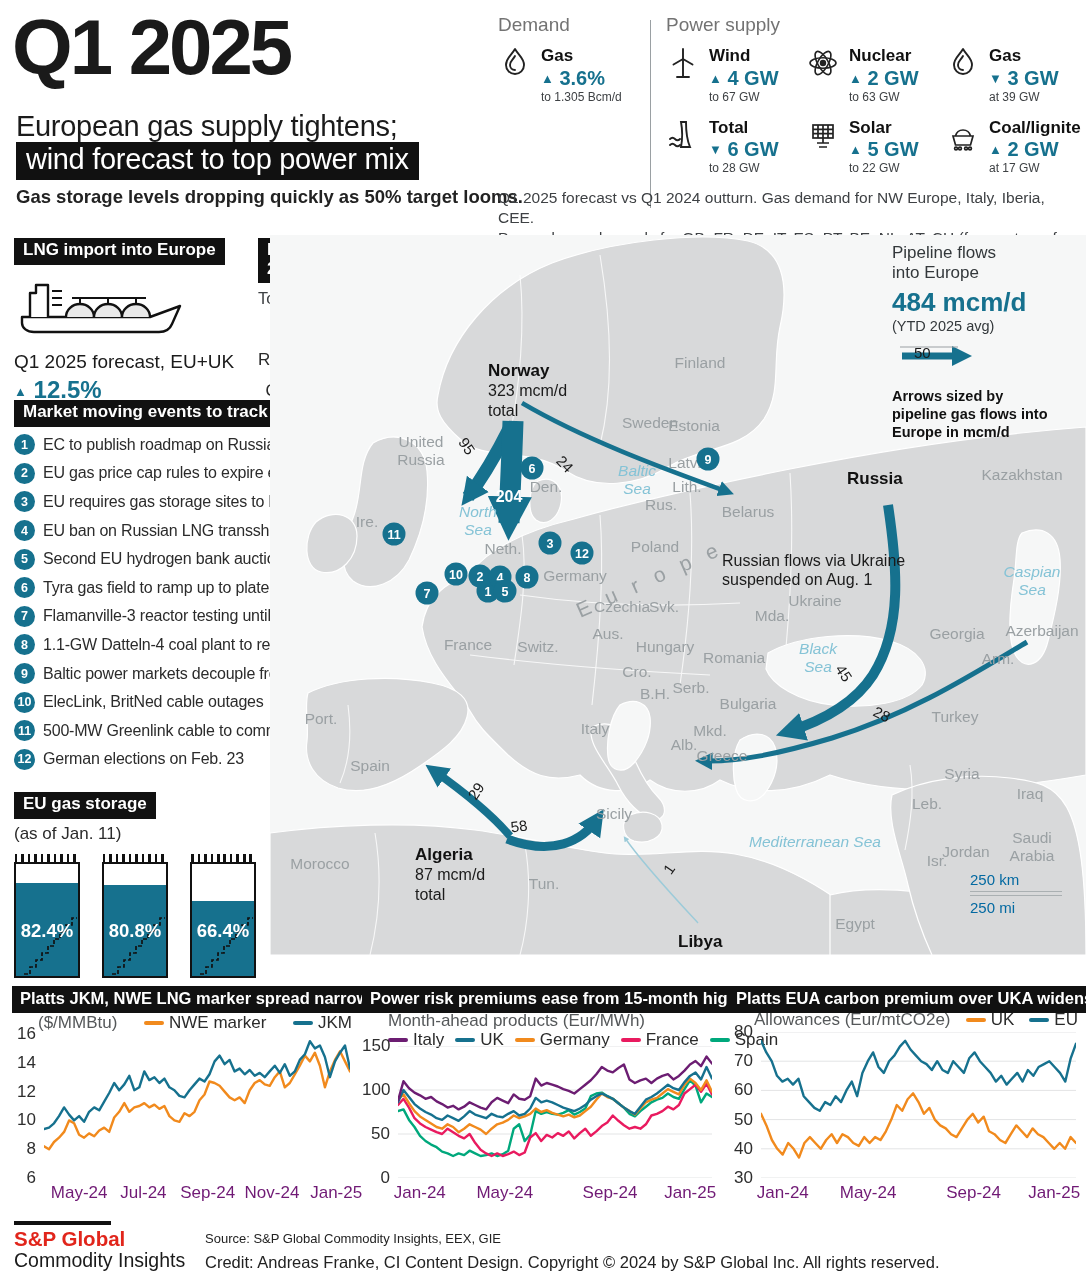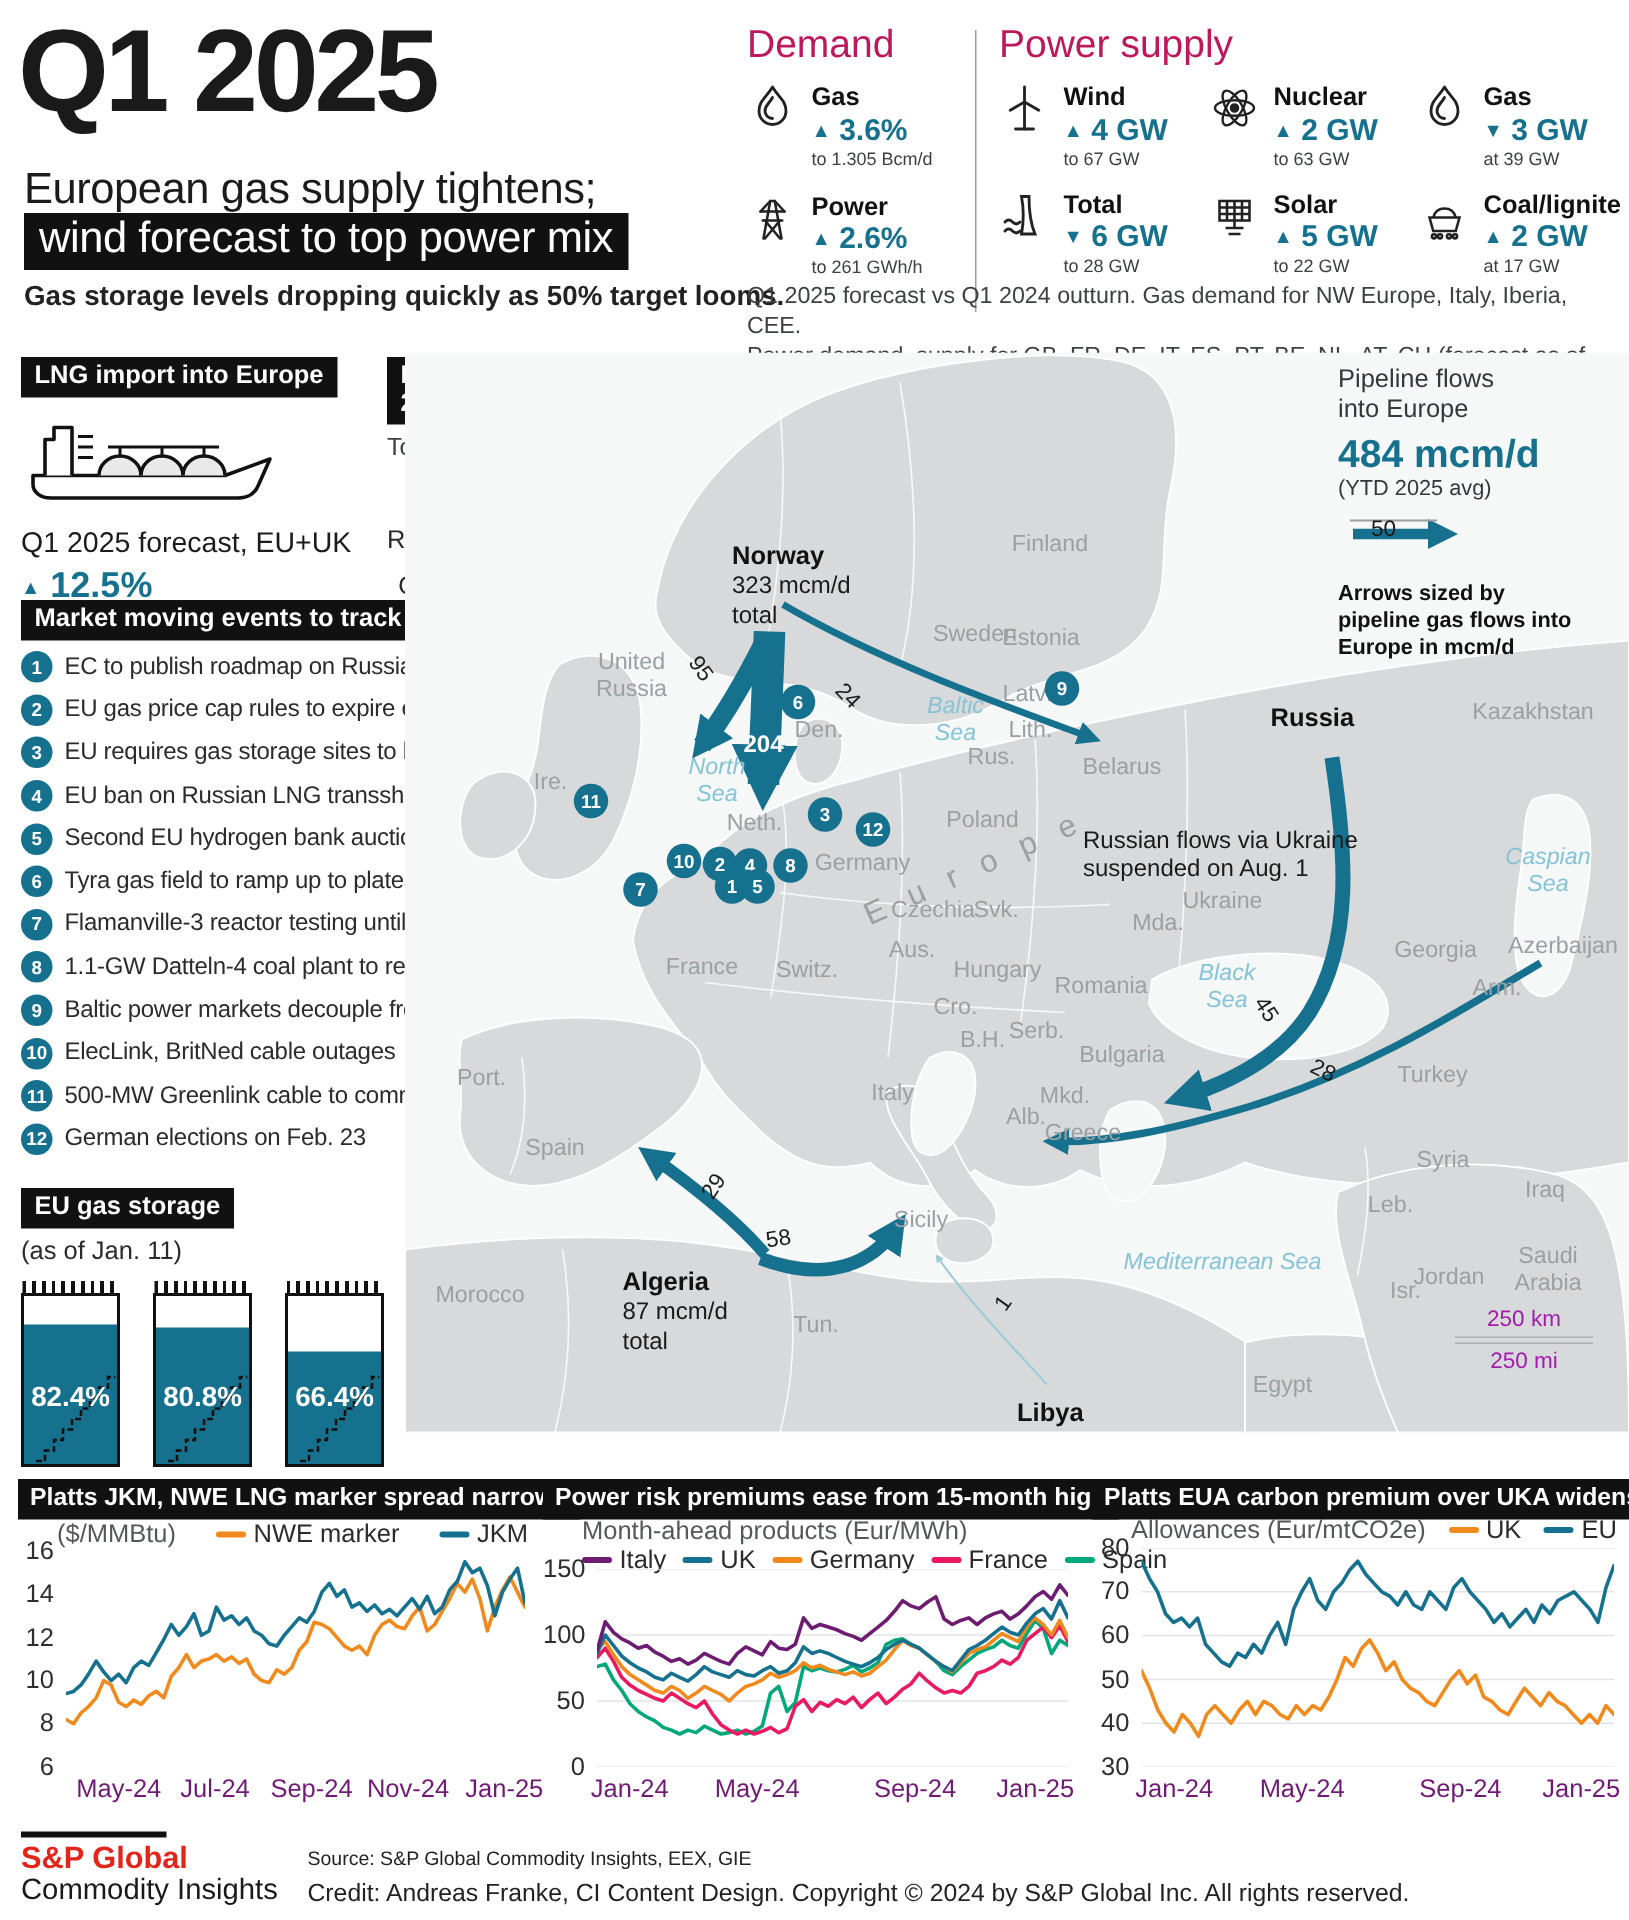--- a/index.html
+++ b/index.html
@@ -7,21 +7,21 @@
   #page{position:relative;width:1086px;height:1280px;background:#fff;overflow:hidden;}
   .abs{position:absolute;}
   .pre{white-space:pre-line;}
   .tbox{display:inline-block;background:#111;color:#fff;font-weight:700;font-size:17px;padding:3px 9px 5px;line-height:1.1;}
   
   #main-title{left:12px;top:8px;font-size:78px;font-weight:700;letter-spacing:-3px;line-height:1;}
   #sub1{left:16px;top:110px;font-size:29px;color:#1b1b1b;letter-spacing:-.3px;}
   #sub2{left:16px;top:142px;font-size:29px;background:#111;color:#fff;padding:1px 10px 4px;letter-spacing:-.3px;}
   #tagline{left:16px;top:186px;font-size:18.5px;font-weight:700;color:#222;}
   
-  .hdr-h{font-size:26px;color:#be185d;}
+  .hdr-h{font-size:19px;color:#737373;}
   .hs-cell{display:flex;gap:7px;}
   .hs-icon{width:36px;flex:0 0 36px;color:#222;}
   .hs-icon svg{width:34px;height:34px;}
   .hs-lbl{font-size:17px;font-weight:700;color:#111;line-height:1.15;}
   .hs-val{font-size:20px;font-weight:700;line-height:1.2;}
   .hs-sub{font-size:12px;color:#3e4144;line-height:1.25;}
   .tri{font-size:13px;vertical-align:2px;}
   #demand-panel{left:498px;top:14px;width:150px;}
   #demand-items{display:flex;flex-direction:column;gap:14px;margin-top:10px;}
   #hdr-divider{left:650px;top:20px;height:188px;width:0;border-left:1px solid #9aa0a3;}
@@ -68,21 +68,21 @@
   .flow-lbl{position:absolute;font-size:15px;color:#1b1b1b;font-weight:400;transform:translate(-50%,-50%);}
   .flow-lbl.white{color:#fff;font-weight:700;font-size:16px;}
   .map-circle{position:absolute;width:23px;height:23px;border-radius:50%;color:#fff;font-weight:700;font-size:12.5px;display:flex;align-items:center;justify-content:center;transform:translate(-50%,-50%);}
   #europe-lbl{position:absolute;left:300px;top:330px;transform:rotate(-24deg);font-size:21px;color:#9aa0a3;letter-spacing:17px;}
   #pipeline-box{position:absolute;left:622px;top:8px;width:190px;}
   .pf-l1{font-size:17px;color:#33383b;line-height:1.2;}
   .pf-val{font-size:26px;font-weight:700;margin-top:3px;}
   .pf-sub{font-size:14.5px;color:#33383b;}
   .pf-50{font-size:15px;color:#1b1b1b;margin:10px 0 0 22px;}
   .pf-note{font-size:14.5px;font-weight:700;color:#111;width:168px;line-height:1.25;margin-top:4px;}
-  #scalebar{position:absolute;left:700px;top:636px;width:92px;text-align:center;color:#a21caf;font-size:15px;}
+  #scalebar{position:absolute;left:700px;top:636px;width:92px;text-align:left;color:#0369a1;font-size:15px;}
   #scalebar .ln{border-top:1.5px solid #aab0b2;margin:3px 0;}
   
   #charts-row{left:0;top:986px;width:1086px;height:230px;}
   .chart-panel{position:absolute;top:0;}
   .cp-title{display:inline-block;background:#111;color:#fff;font-weight:700;font-size:16.5px;padding:3px 8px 5px;white-space:nowrap;}
   .cp-unit{font-size:17px;color:#55585a;}
   .cp-row{position:absolute;left:26px;right:0;display:flex;align-items:center;gap:14px;}
   .lg{font-size:17px;color:#2b2b2b;white-space:nowrap;}
   .lg i{display:inline-block;width:20px;height:4.5px;border-radius:2px;margin-right:5px;vertical-align:3px;}
   .ytick{position:absolute;text-align:right;font-size:17px;color:#2e2e2e;}
@@ -109,32 +109,20 @@
     <div id="demand-items">
         <div class="hs-cell">
           <div class="hs-icon"><svg viewBox="0 0 34 34" fill="none" stroke="#222" stroke-width="1.9" stroke-linecap="round" stroke-linejoin="round">
               <path d="M17 3c-4 7-9 9-9 16a9 9 0 0 0 18 0c0-7-5-9-9-16z"></path>
               <path d="M17 10c-2 4-5 5-5 9a5 5 0 0 0 5 5"></path>
             </svg></div>
           <div class="hs-txt">
             <div class="hs-lbl">Gas</div>
             <div class="hs-val" style="color:#16718e"><span class="tri">▲</span> 3.6%</div>
             <div class="hs-sub">to 1.305 Bcm/d</div>
-          </div>
-        </div>
-        <div class="hs-cell">
-          <div class="hs-icon"><svg viewBox="0 0 34 34" fill="none" stroke="#222" stroke-width="1.7" stroke-linecap="round">
-              <path d="M11 31 L15.5 6 h3 L23 31"></path>
-              <path d="M9 13 h16 M10.5 19 h13"></path>
-              <path d="M12 31 l10 -12 M22 31 l-10 -12 M15.5 6 l-6.5 7 M18.5 6 l6.5 7"></path>
-            </svg></div>
-          <div class="hs-txt">
-            <div class="hs-lbl">Power</div>
-            <div class="hs-val" style="color:#16718e"><span class="tri">▲</span> 2.6%</div>
-            <div class="hs-sub">to 261 GWh/h</div>
           </div>
         </div>
       </div>
   </div>
   <div class="abs" id="hdr-divider"></div>
   <div class="abs" id="power-panel">
     <div class="hdr-h">Power supply</div>
     <div id="power-items">
         <div class="hs-cell">
           <div class="hs-icon"><svg viewBox="0 0 34 34" fill="none" stroke="#222" stroke-width="1.9" stroke-linecap="round">

